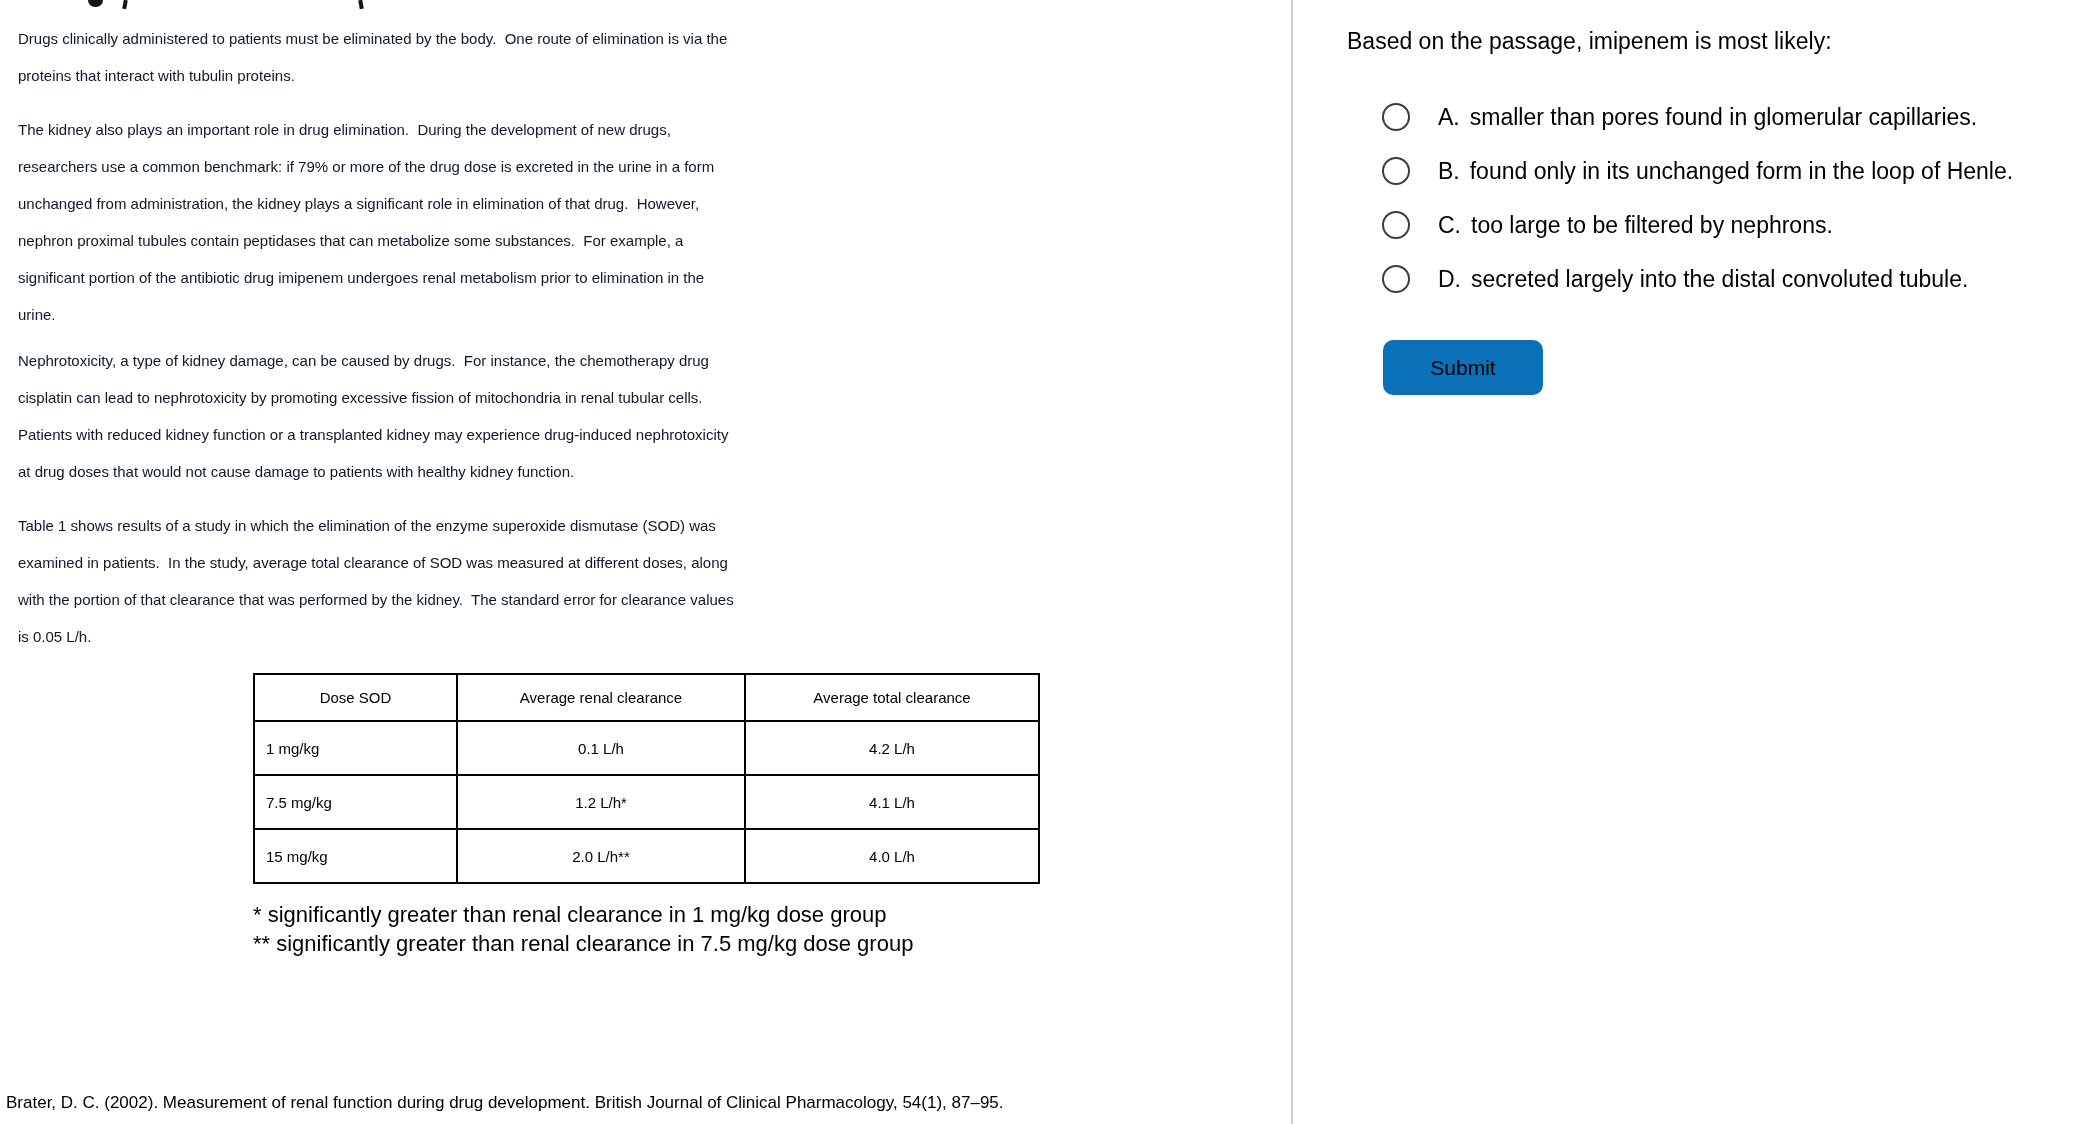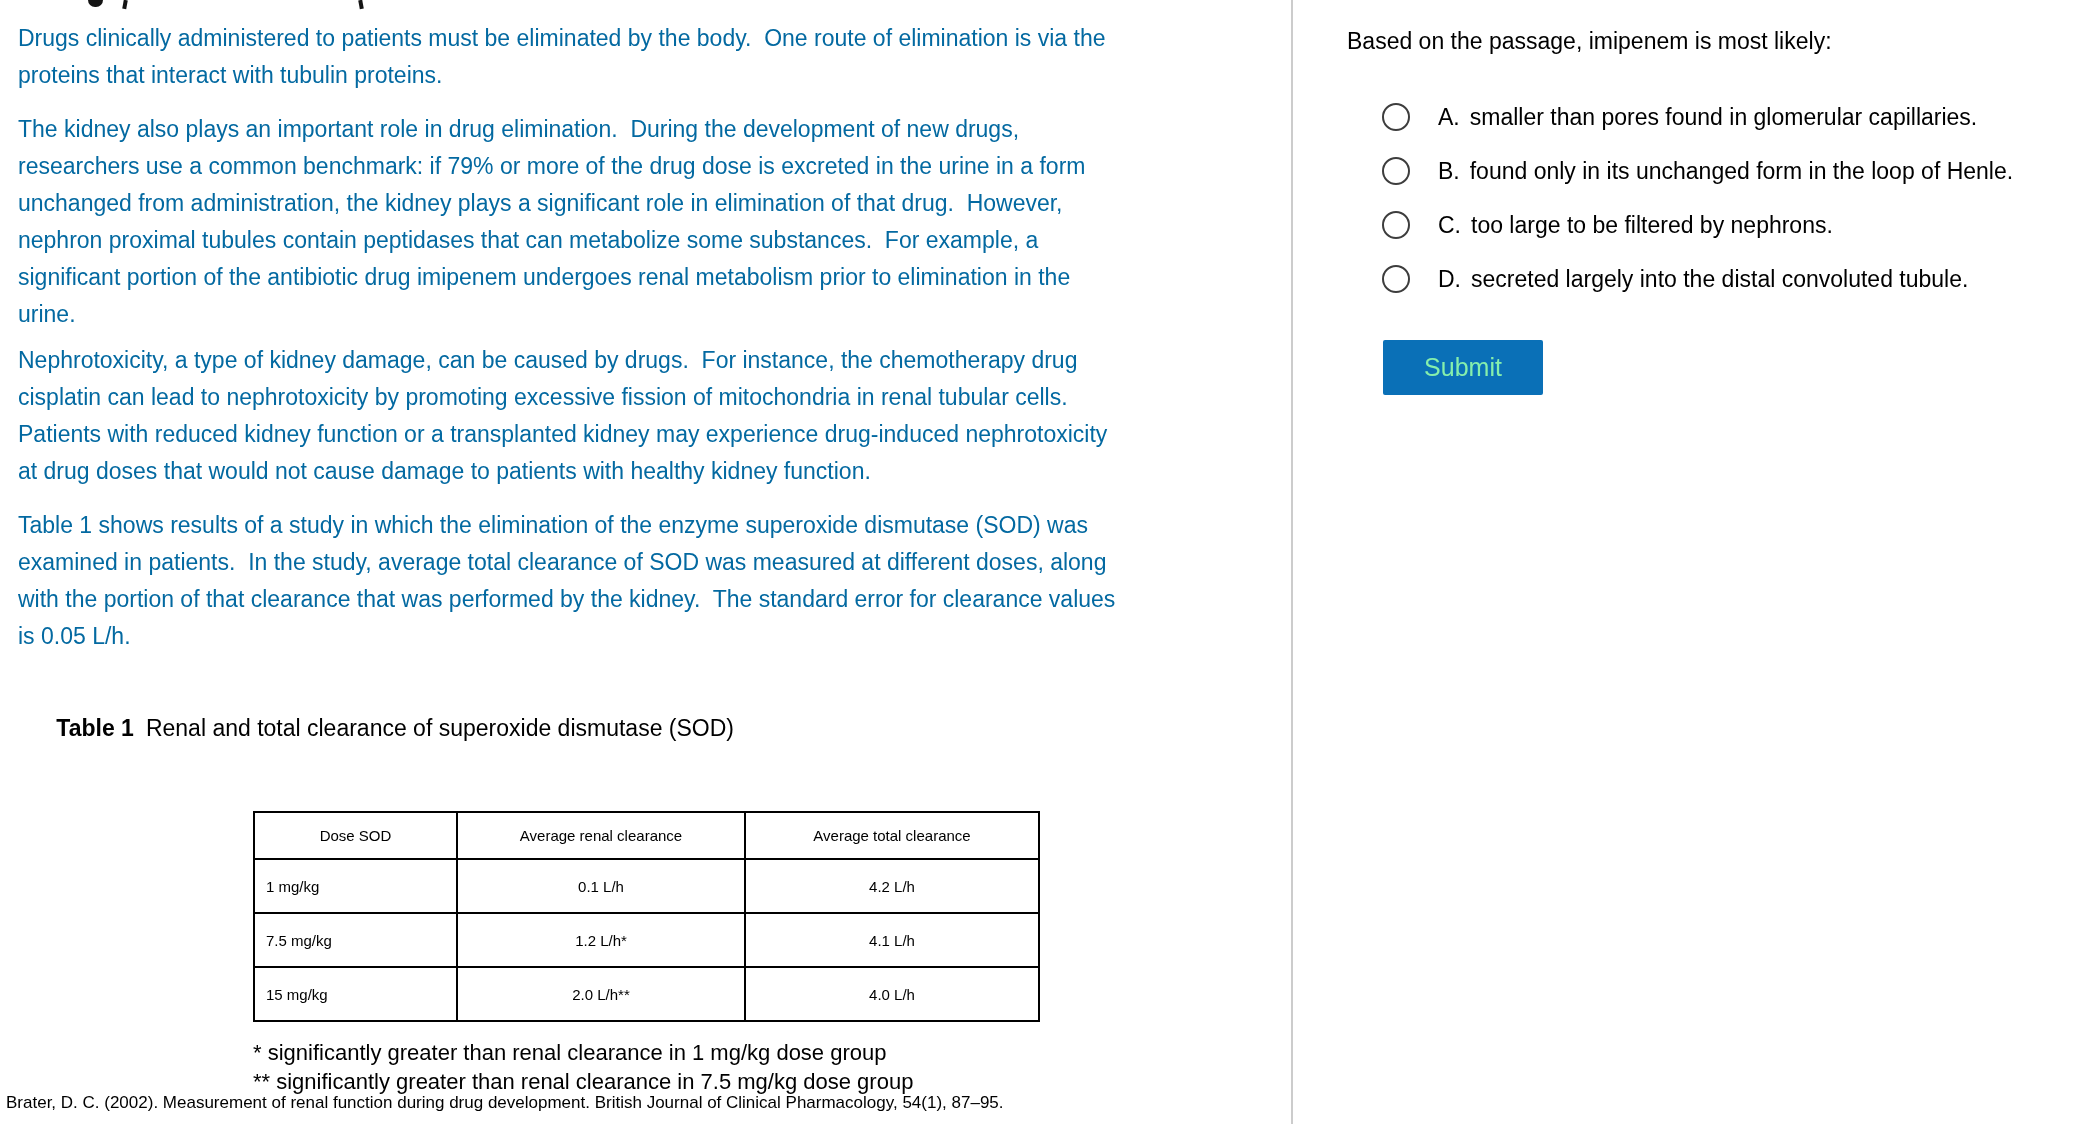--- a/index.html
+++ b/index.html
@@ -13,21 +13,21 @@
   }
   
   .passage-panel{
     position:absolute;left:18px;top:20px;width:1250px;
   }
   .para{margin:0 0 17px 0;}
   .para.p2{margin-bottom:9px;}
   .para.p4{margin-bottom:18px;}
   .pline{
     white-space:pre;
-    font-size:23px;line-height:37px;color:#0369a1;
+    font-size:15px;line-height:37px;color:#0f172a;
   }
   .table-caption{
     font-size:23px;line-height:37px;margin:0 0 27px 0;white-space:pre;
   }
   .table-caption .cap-label{font-weight:bold;}
   .table-caption .cap-text{margin-left:12px;}
   table.sod{
     border-collapse:collapse;margin-left:235px;
     font-size:15px;color:#000;table-layout:fixed;
   }
@@ -69,22 +69,22 @@
   }
   .radio{
     box-sizing:border-box;display:inline-block;flex:0 0 auto;
     width:28px;height:28px;border:2px solid #3d3d3d;border-radius:50%;
     background:#fff;margin-right:28px;
   }
   .opt-letter{font-size:23px;margin-right:10px;}
   .opt-text{font-size:23px;}
   .submit-btn{
     position:absolute;left:1383px;top:340px;width:160px;height:55px;
-    background:#0a70b7;color:#86efac;border:none;border-radius:2px;
-    font-family:"Liberation Sans", sans-serif;font-size:25px;
+    background:#0a70b7;color:#000000;border:none;border-radius:10px;
+    font-family:"Liberation Sans", sans-serif;font-size:21px;
     display:flex;align-items:center;justify-content:center;
     cursor:pointer;
   }
 </style>
 </head>
 <body>
 
 <div class="screen">
 
   <span class="frag frag-blob"></span>
@@ -114,23 +114,20 @@
       <div class="pline">at drug doses that would not cause damage to patients with healthy kidney function.</div>
     </div>
 
     <div class="para p4">
       <div class="pline">Table 1 shows results of a study in which the elimination of the enzyme superoxide dismutase (SOD) was</div>
       <div class="pline">examined in patients.  In the study, average total clearance of SOD was measured at different doses, along</div>
       <div class="pline">with the portion of that clearance that was performed by the kidney.  The standard error for clearance values</div>
       <div class="pline">is 0.05 L/h.</div>
     </div>
 
-    <div class="table-caption">
-      <span class="cap-label">Table 1</span><span class="cap-text">Renal and total clearance of superoxide dismutase (SOD)</span>
-    </div>
 
     <table class="sod">
       <tbody>
           <tr>
         <th class="c1">Dose SOD</th>
         <th class="c2">Average renal clearance</th>
         <th class="c3">Average total clearance</th>
       </tr>
       <tr>
         <td class="c1">1 mg/kg</td>

